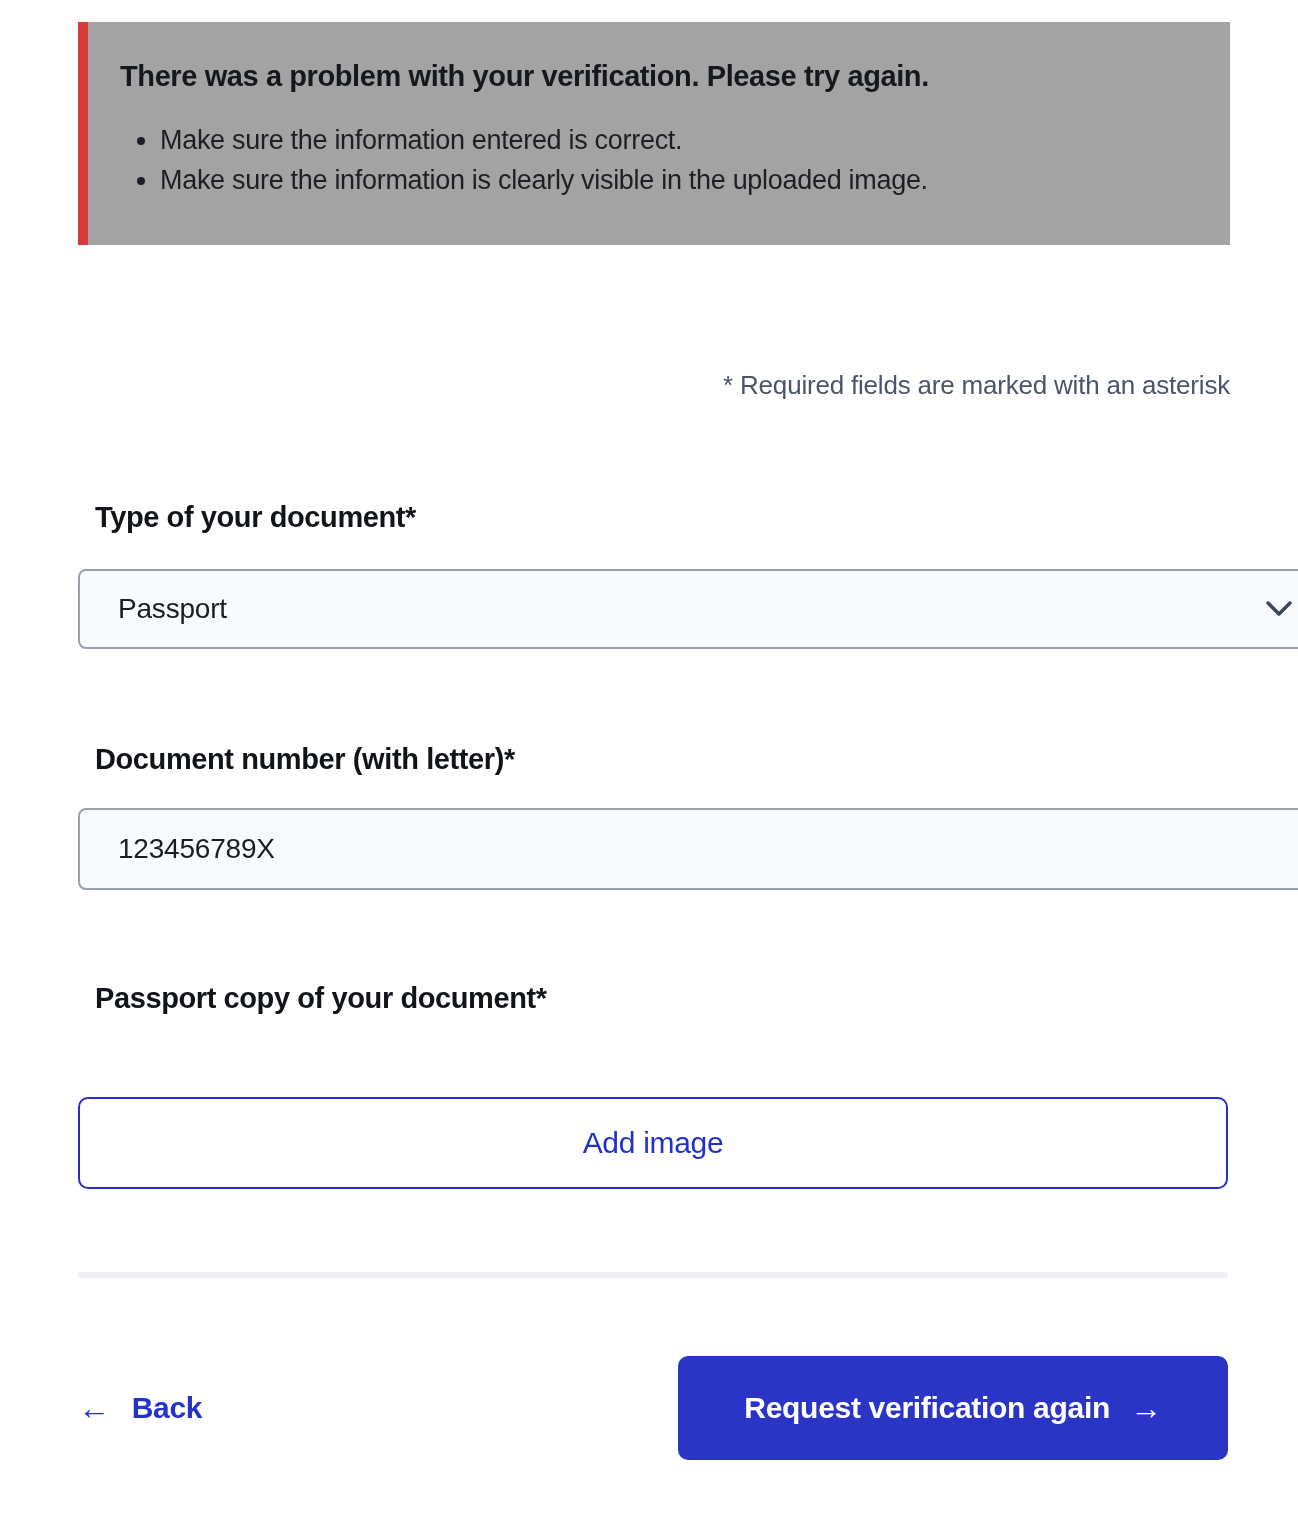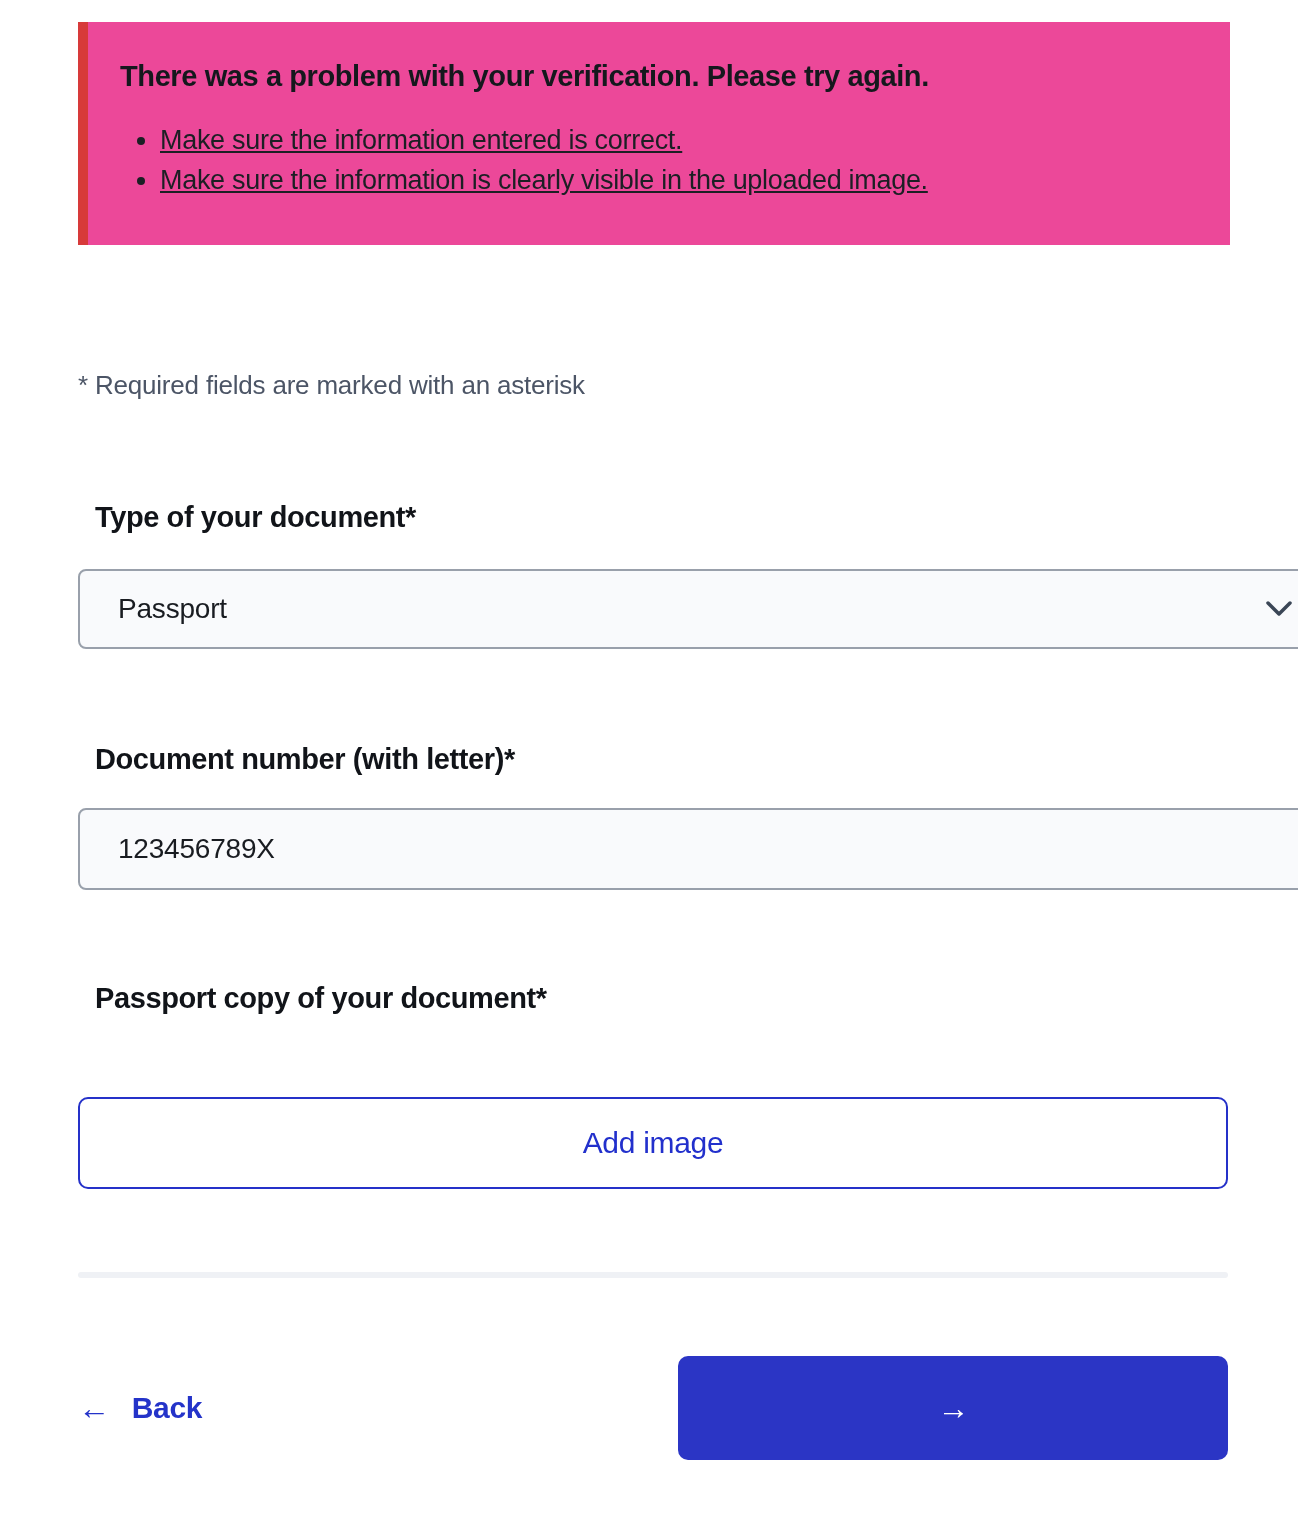--- a/index.html
+++ b/index.html
@@ -17,21 +17,21 @@
     position: relative;
     padding-top: 22px;
   }
   .content {
     width: 1152px;
     margin-left: 78px;
   }
 
   
   .alert {
-    background: #ec4899;
+    background: #a3a3a3;
     border-left: 10px solid #d73a3a;
     padding: 36px 56px 38px 32px;
     min-height: 223px;
   }
   .alert-title {
     font-size: 29px;
     font-weight: bold;
     letter-spacing: -0.4px;
     color: #15181d;
     line-height: 36px;
@@ -39,30 +39,30 @@
   }
   .alert-list {
     list-style: disc;
     padding-left: 40px;
     color: #1c1f24;
   }
   .alert-list li {
     font-size: 27px;
     line-height: 40px;
     letter-spacing: -0.3px;
-    text-decoration: underline;
   }
 
   
   .required-note {
     margin-top: 124px;
     font-size: 26px;
     line-height: 32px;
     color: #4c5566;
     letter-spacing: -0.2px;
+    text-align: right;
   }
 
   
   .field-label {
     font-size: 29px;
     font-weight: bold;
     letter-spacing: -0.4px;
     color: #111419;
     line-height: 36px;
     margin-left: 17px;
@@ -215,18 +215,19 @@
     <button class="add-image-btn" type="button">Add image</button>
 
     <div class="divider"></div>
 
     <div class="footer">
       <a class="back-link" href="#">
         <span class="arrow">←</span>
         <span>Back</span>
       </a>
       <button class="submit-btn" type="button">
+        <span>Request verification again</span>
         <span class="arrow">→</span>
       </button>
     </div>
 
   </div>
 </div>
 
 </body></html>

